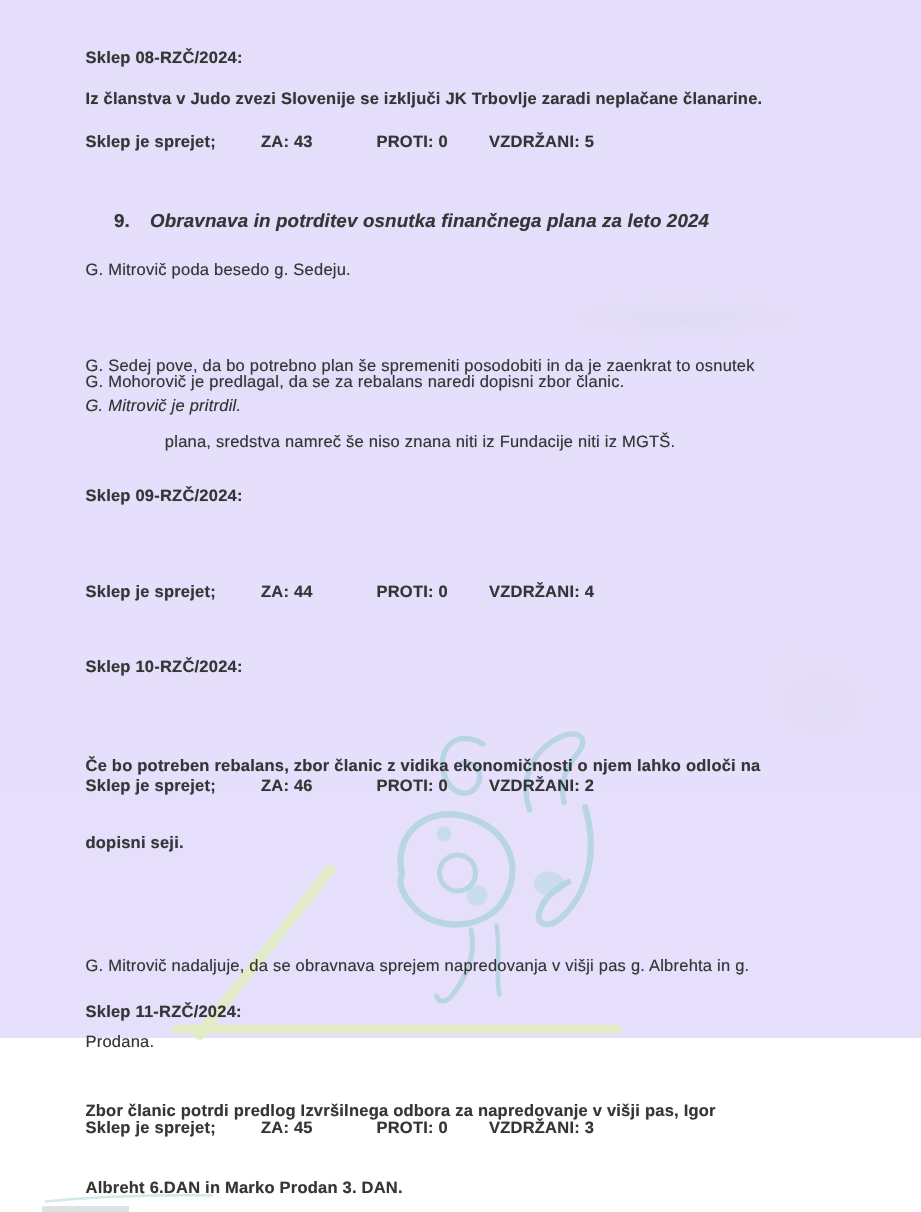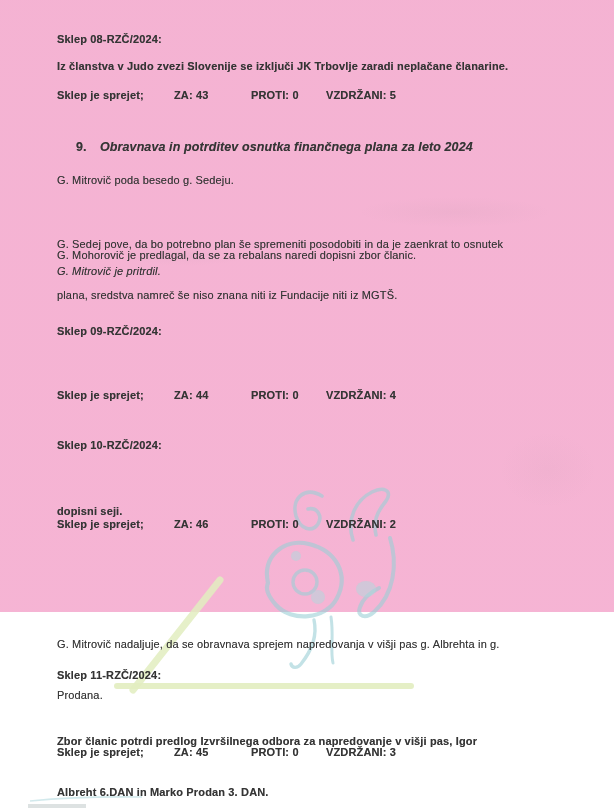--- a/index.html
+++ b/index.html
@@ -2,22 +2,22 @@
 <html><head>
 <meta charset="utf-8">
 <style>
   html,body{margin:0;padding:0;}
   body{
     width:614px;height:808px;overflow:hidden;
     background:#ffffff;
     font-family:"Liberation Sans","DejaVu Sans",sans-serif;
   }
   .page{
-    position:relative;width:614px;height:612px;
-    background:#ec4899;
+    position:relative;width:614px;height:692px;
+    background:#c4b5fd;
     color:#353535;
   }
   
   .page::before{
     content:"";position:absolute;inset:0;
     background:
       radial-gradient(ellipse 140px 22px at 455px 212px, rgba(120,120,120,.05), transparent 70%),
       radial-gradient(ellipse 90px 14px at 185px 256px, rgba(120,120,120,.04), transparent 70%),
       radial-gradient(ellipse 70px 55px at 548px 470px, rgba(120,120,120,.035), transparent 70%),
       radial-gradient(ellipse 120px 18px at 300px 770px, rgba(120,120,120,.03), transparent 70%),
@@ -96,21 +96,21 @@
     <span class="v-vzdrzani">VZDRŽANI: 5</span>
   </div>
 
   <div class="txt agenda" style="top:139px;width:520px;height:16px;">
     <span class="num">9.</span>
     <span class="atitle">Obravnava in potrditev osnutka finančnega plana za leto 2024</span>
   </div>
 
   <div class="txt" style="top:172px;">G. Mitrovič poda besedo g. Sedeju.</div>
 
-  <div class="txt" style="top:202px;">
+  <div class="txt" style="top:202px;text-align:center;">
     <div>G. Sedej pove, da bo potrebno plan še spremeniti posodobiti in da je zaenkrat to osnutek</div>
     <div>plana, sredstva namreč še niso znana niti iz Fundacije niti iz MGTŠ.</div>
   </div>
 
   <div class="txt" style="top:247px;text-align:center;">G. Mohorovič je predlagal, da se za rebalans naredi dopisni zbor članic.</div>
 
   <div class="txt" style="top:263px;font-style:italic;">G. Mitrovič je pritrdil.</div>
 
   <div class="txt bold" style="top:323px;">Sklep 09-RZČ/2024:</div>
 
@@ -118,20 +118,21 @@
   <div class="txt bold vote" style="top:387px;">
     <span class="v-label">Sklep je sprejet;</span>
     <span class="v-za">ZA: 44</span>
     <span class="v-proti">PROTI: 0</span>
     <span class="v-vzdrzani">VZDRŽANI: 4</span>
   </div>
 
   <div class="txt bold" style="top:437px;">Sklep 10-RZČ/2024:</div>
 
   <div class="txt bold" style="top:469px;">
+    <div>Če bo potreben rebalans, zbor članic z vidika ekonomičnosti o njem lahko odloči na</div>
     <div>dopisni seji.</div>
   </div>
 
   <div class="txt bold vote" style="top:516px;">
     <span class="v-label">Sklep je sprejet;</span>
     <span class="v-za">ZA: 46</span>
     <span class="v-proti">PROTI: 0</span>
     <span class="v-vzdrzani">VZDRŽANI: 2</span>
   </div>
 

